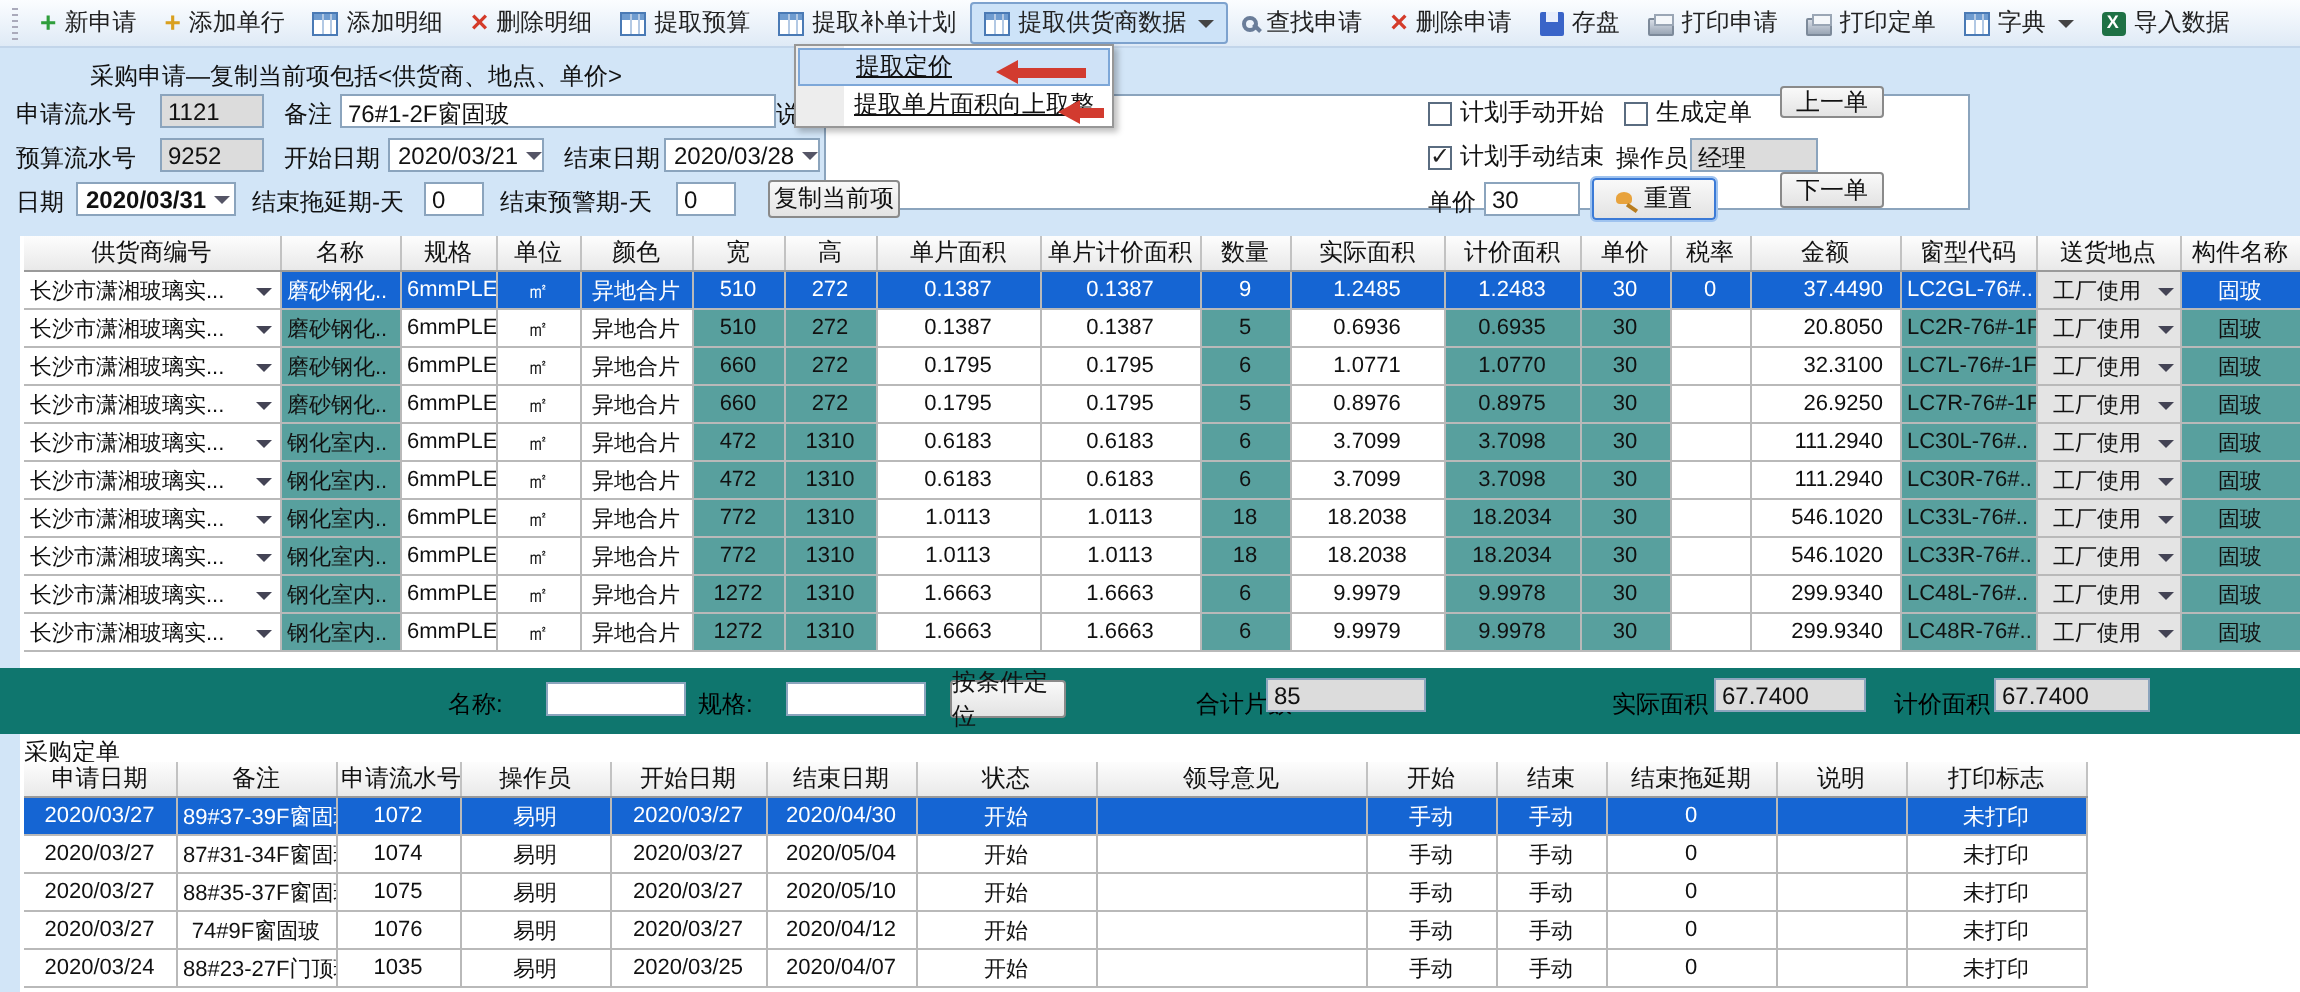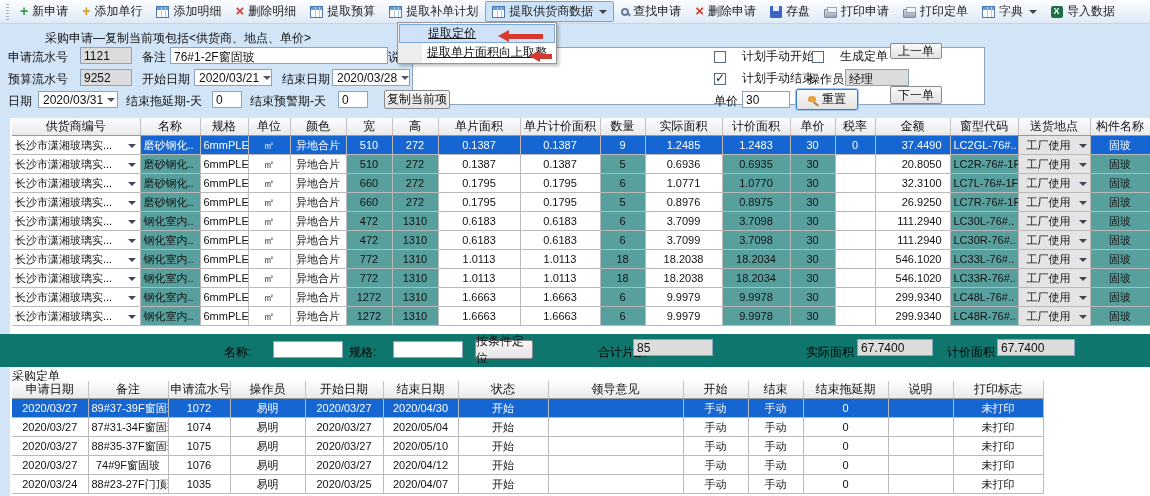--- a/index.html
+++ b/index.html
@@ -36,21 +36,21 @@
   
   .panel { position:absolute; left:0; top:24px; width:1150px; height:94px; background:#d2e5f7; font-size:12px; color:#111; }
   .panel .lbl { position:absolute; white-space:nowrap; }
   .box { position:absolute; background:#fff; border:1px solid #8ba4bd; height:17px; font-size:12px; padding:1px 3px; color:#111; }
   .box.gray { background:#dcdcdc; }
   .sel { position:absolute; background:#fff; border:1px solid #8ba4bd; height:17px; font-size:12px; padding:1px 2px 1px 4px; display:flex; align-items:center; justify-content:space-between; }
   .sel .caret { border-top-color:#556; margin-left:4px; }
   .btn { position:absolute; background:linear-gradient(#f9f9f9,#e3e3e3); border:1px solid #8a8a8a; border-radius:2px;
     font-size:12px; display:flex; align-items:center; justify-content:center; color:#111; }
   .btn.focus { border:1px solid #3b7ad6; outline:1px solid #9fc3ef; }
-  .cbrow { position:absolute; display:flex; align-items:center; gap:16px; }
+  .cbrow { position:absolute; display:flex; align-items:center; gap:4px; }
   .cb { width:12px; height:12px; background:#fff; border:1px solid #5a6c80; position:relative; }
   .cb.checked::after { content:"\2713"; position:absolute; left:0px; top:-3px; font-size:12px; color:#222; font-weight:bold; }
   .textarea { position:absolute; left:412px; top:23px; width:573px; height:58px; background:#fff; border:1px solid #8ba4bd; }
   .wrenchicon { width:11px; height:11px; position:relative; margin-right:3px; }
   .wrenchicon::before { content:""; position:absolute; left:0; top:2px; width:8px; height:6px; background:#e8a33d; border-radius:50% 50% 2px 2px; }
   .wrenchicon::after { content:""; position:absolute; right:0; bottom:0; width:6px; height:2px; background:#b97d1e; transform:rotate(35deg); }
 
   
   .menu { position:absolute; left:397px; top:22px; width:160px; background:#fff; border:1px solid #979797;
     box-shadow:2px 2px 3px rgba(0,0,0,.25); z-index:50; padding:1px;
@@ -191,21 +191,21 @@
       <span>2020/03/21</span>
         <span class="caret"></span>
     </div>
     <div class="lbl" style="left:282px;top:47px;">结束日期</div>
     <div class="sel" style="left:332px;top:45px;width:78px;">
       <span>2020/03/28</span>
         <span class="caret"></span>
     </div>
 
     <div class="lbl" style="left:8px;top:69px;">日期</div>
-    <div class="sel" style="left:38px;top:67px;width:80px;">
+    <div class="sel" style="left:38px;top:67px;width:80px;font-weight:bold;">
       <span>2020/03/31</span>
         <span class="caret"></span>
     </div>
     <div class="lbl" style="left:126px;top:69px;">结束拖延期-天</div>
     <div class="box" style="left:212px;top:67px;width:30px;">0</div>
     <div class="lbl" style="left:250px;top:69px;">结束预警期-天</div>
     <div class="box" style="left:338px;top:67px;width:30px;">0</div>
     <div class="btn" style="left:384px;top:66px;width:66px;height:19px;">复制当前项</div>
 
     <div class="cbrow" style="left:714px;top:24px;">

